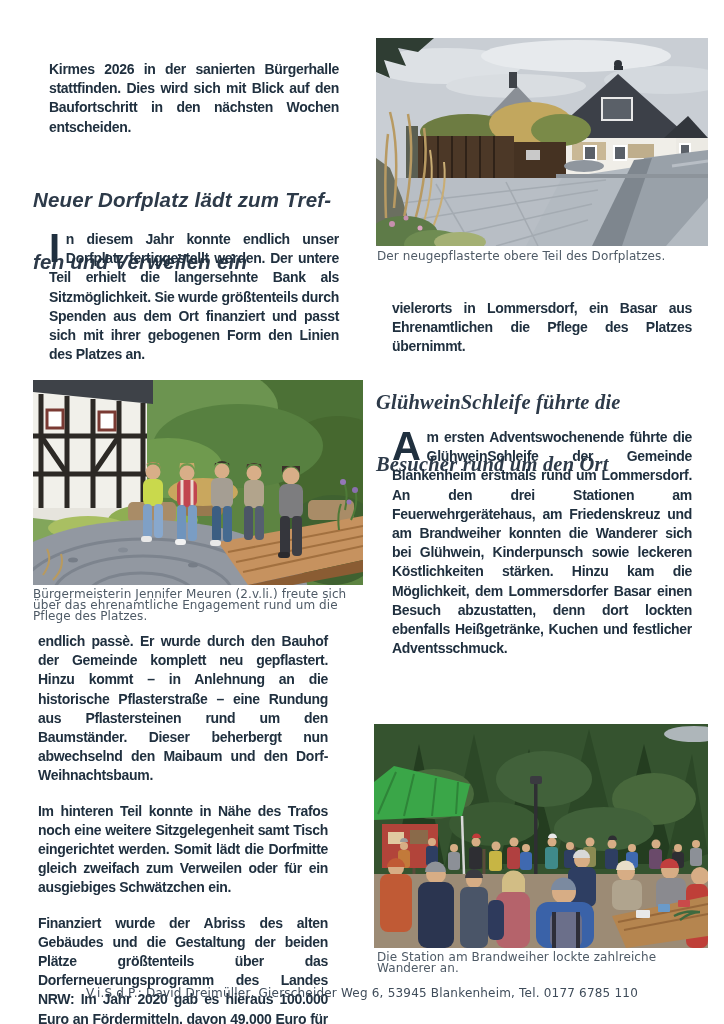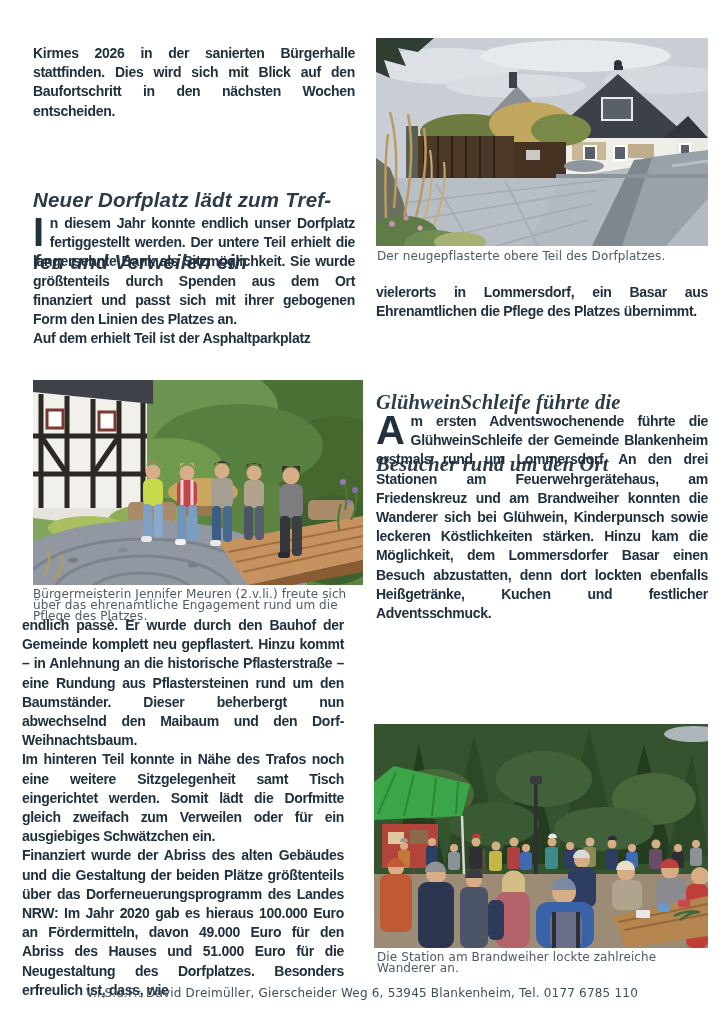--- a/index.html
+++ b/index.html
@@ -6,21 +6,21 @@
   .page{
     position:relative; width:724px; height:1024px; background:#ffffff;
     margin:0 auto; overflow:hidden;
     font-family:"Liberation Sans", sans-serif;
   }
   .abs{position:absolute;}
   .body-text{
     font-size:14px; line-height:19.2px; font-weight:700; color:#20303f;
     text-align:justify; letter-spacing:-0.3px;
   }
-  .body-text p{margin:0;}
+  .body-text p{margin:16px;}
   .dropcap{
     float:left; font-size:40px; line-height:32px; font-weight:700;
     color:#20303f; padding:2px 6px 0 0;
   }
   .headline{
     font-style:italic; font-weight:600; font-size:20.5px; line-height:23px;
     color:#2d3a49; letter-spacing:0.2px;
   }
   .headline span{display:block; white-space:nowrap;margin-top:39px;}
   .caption{

